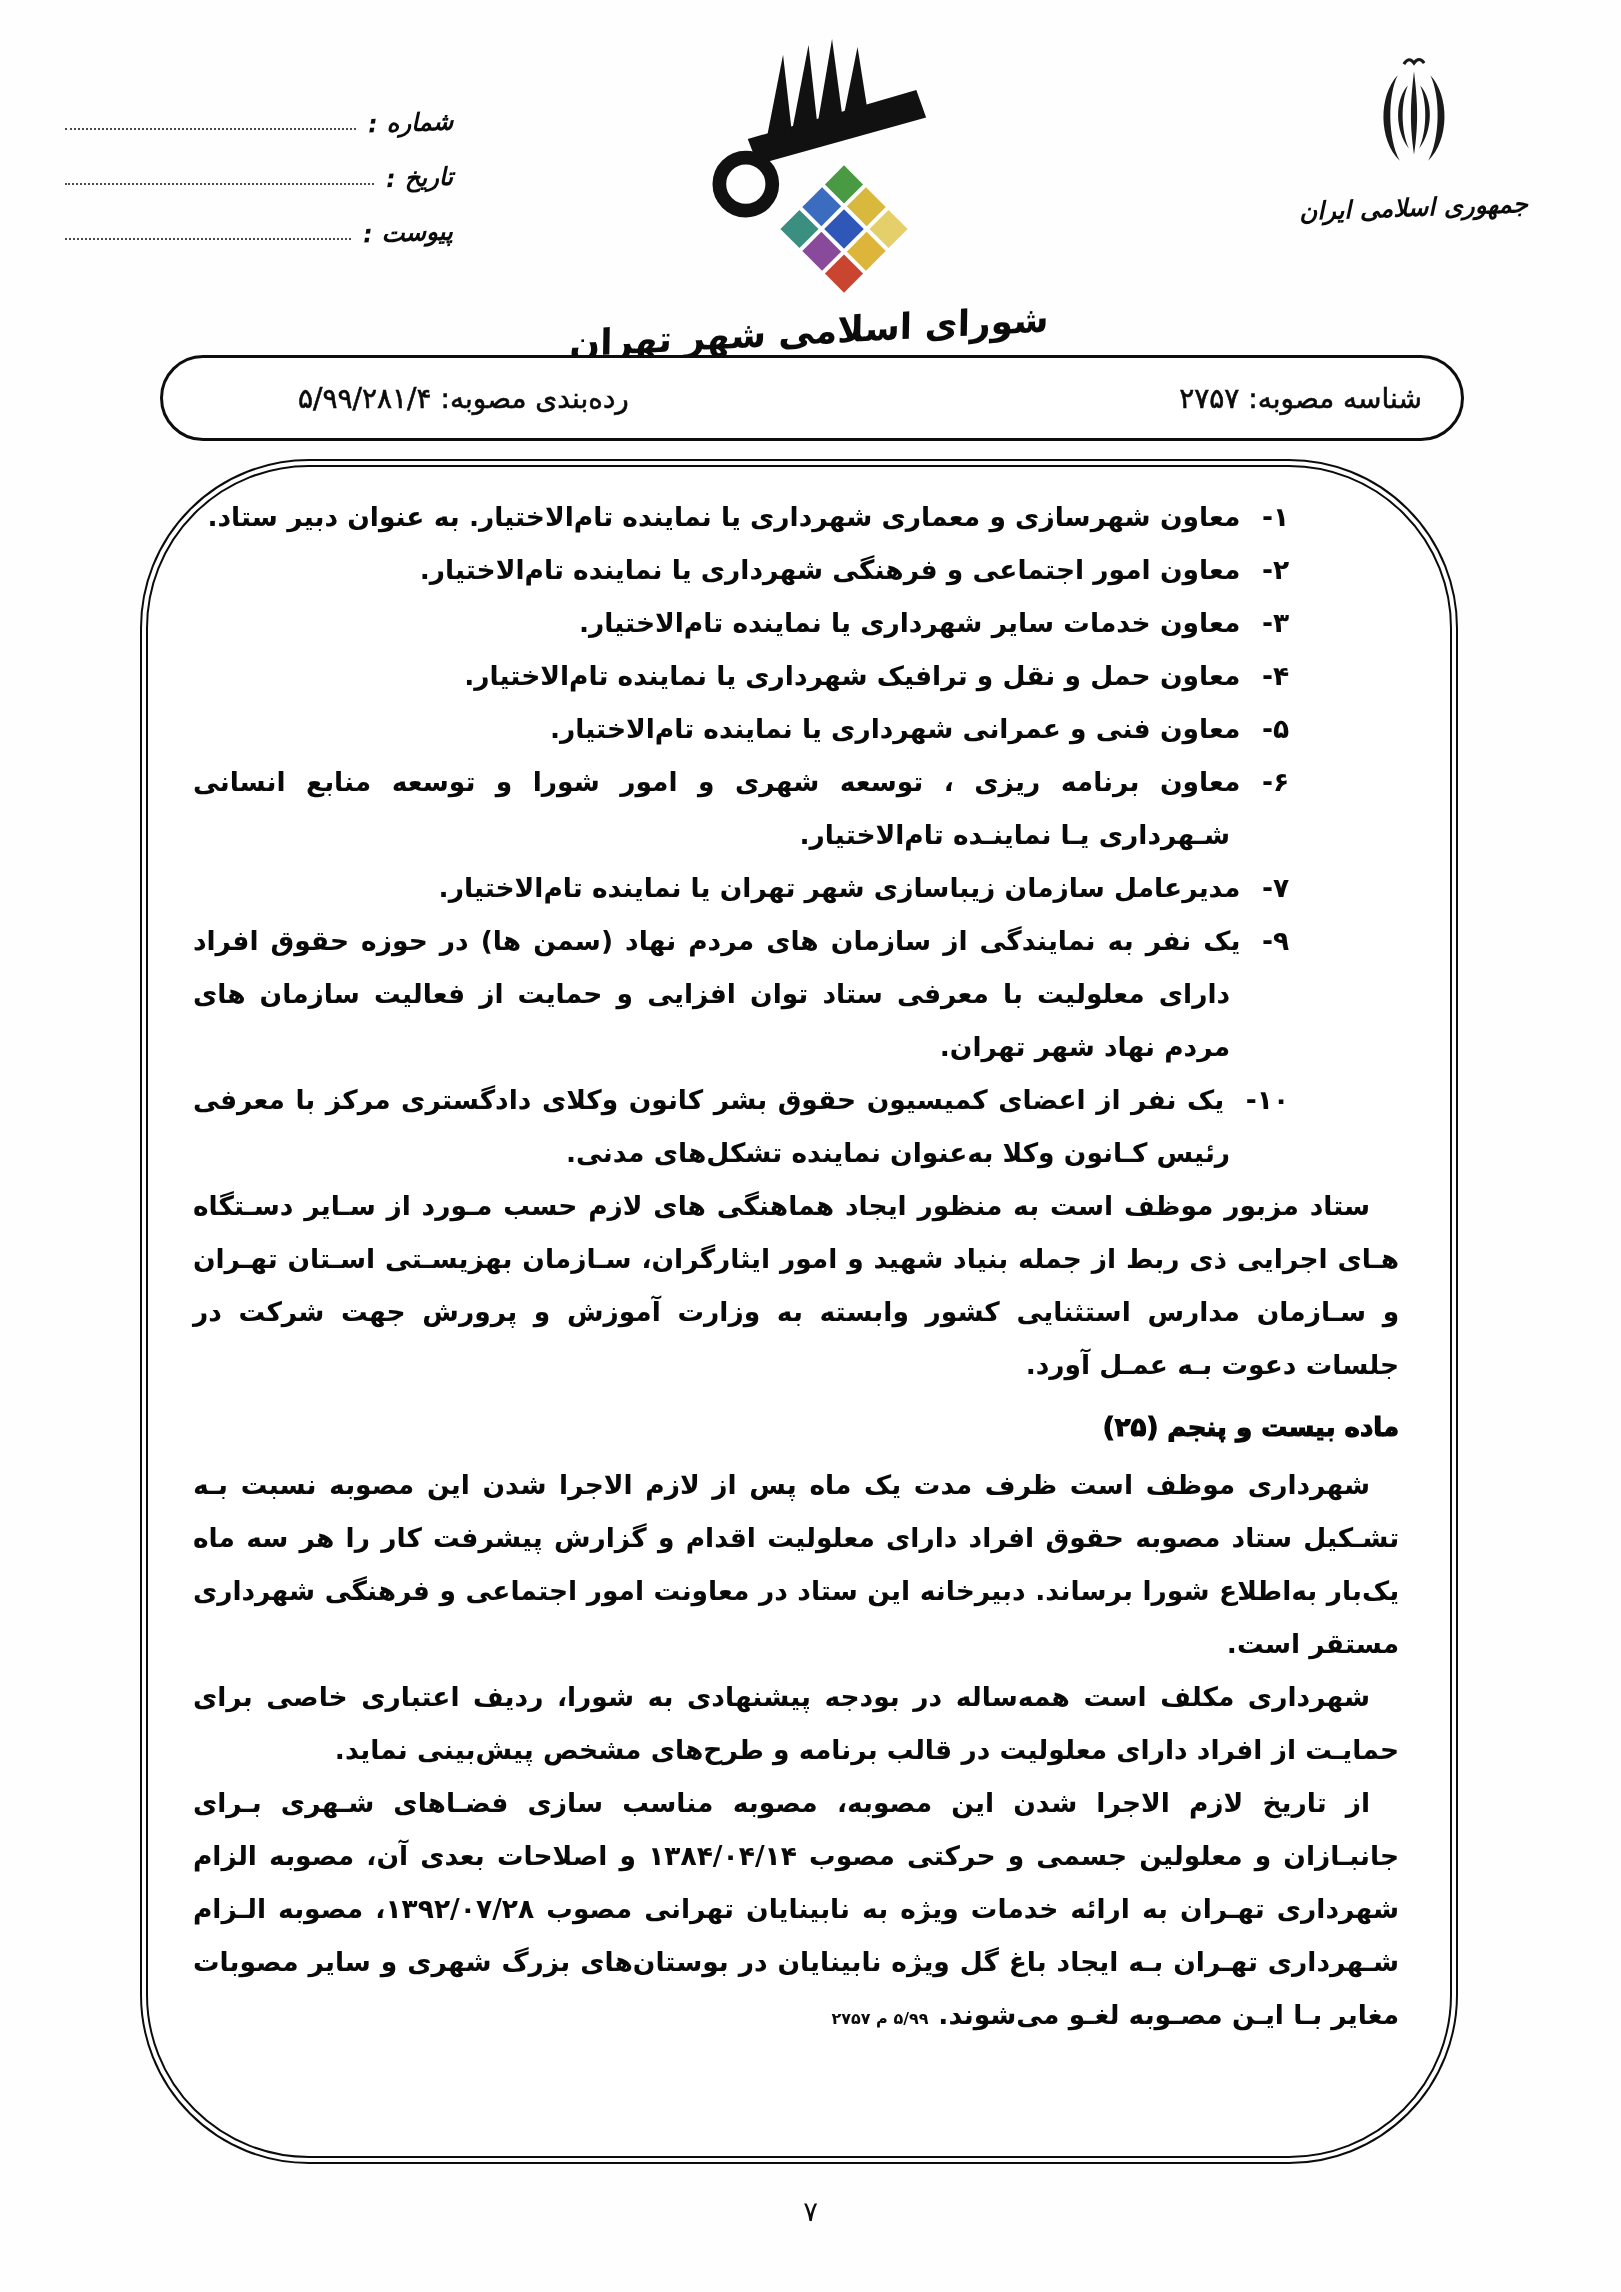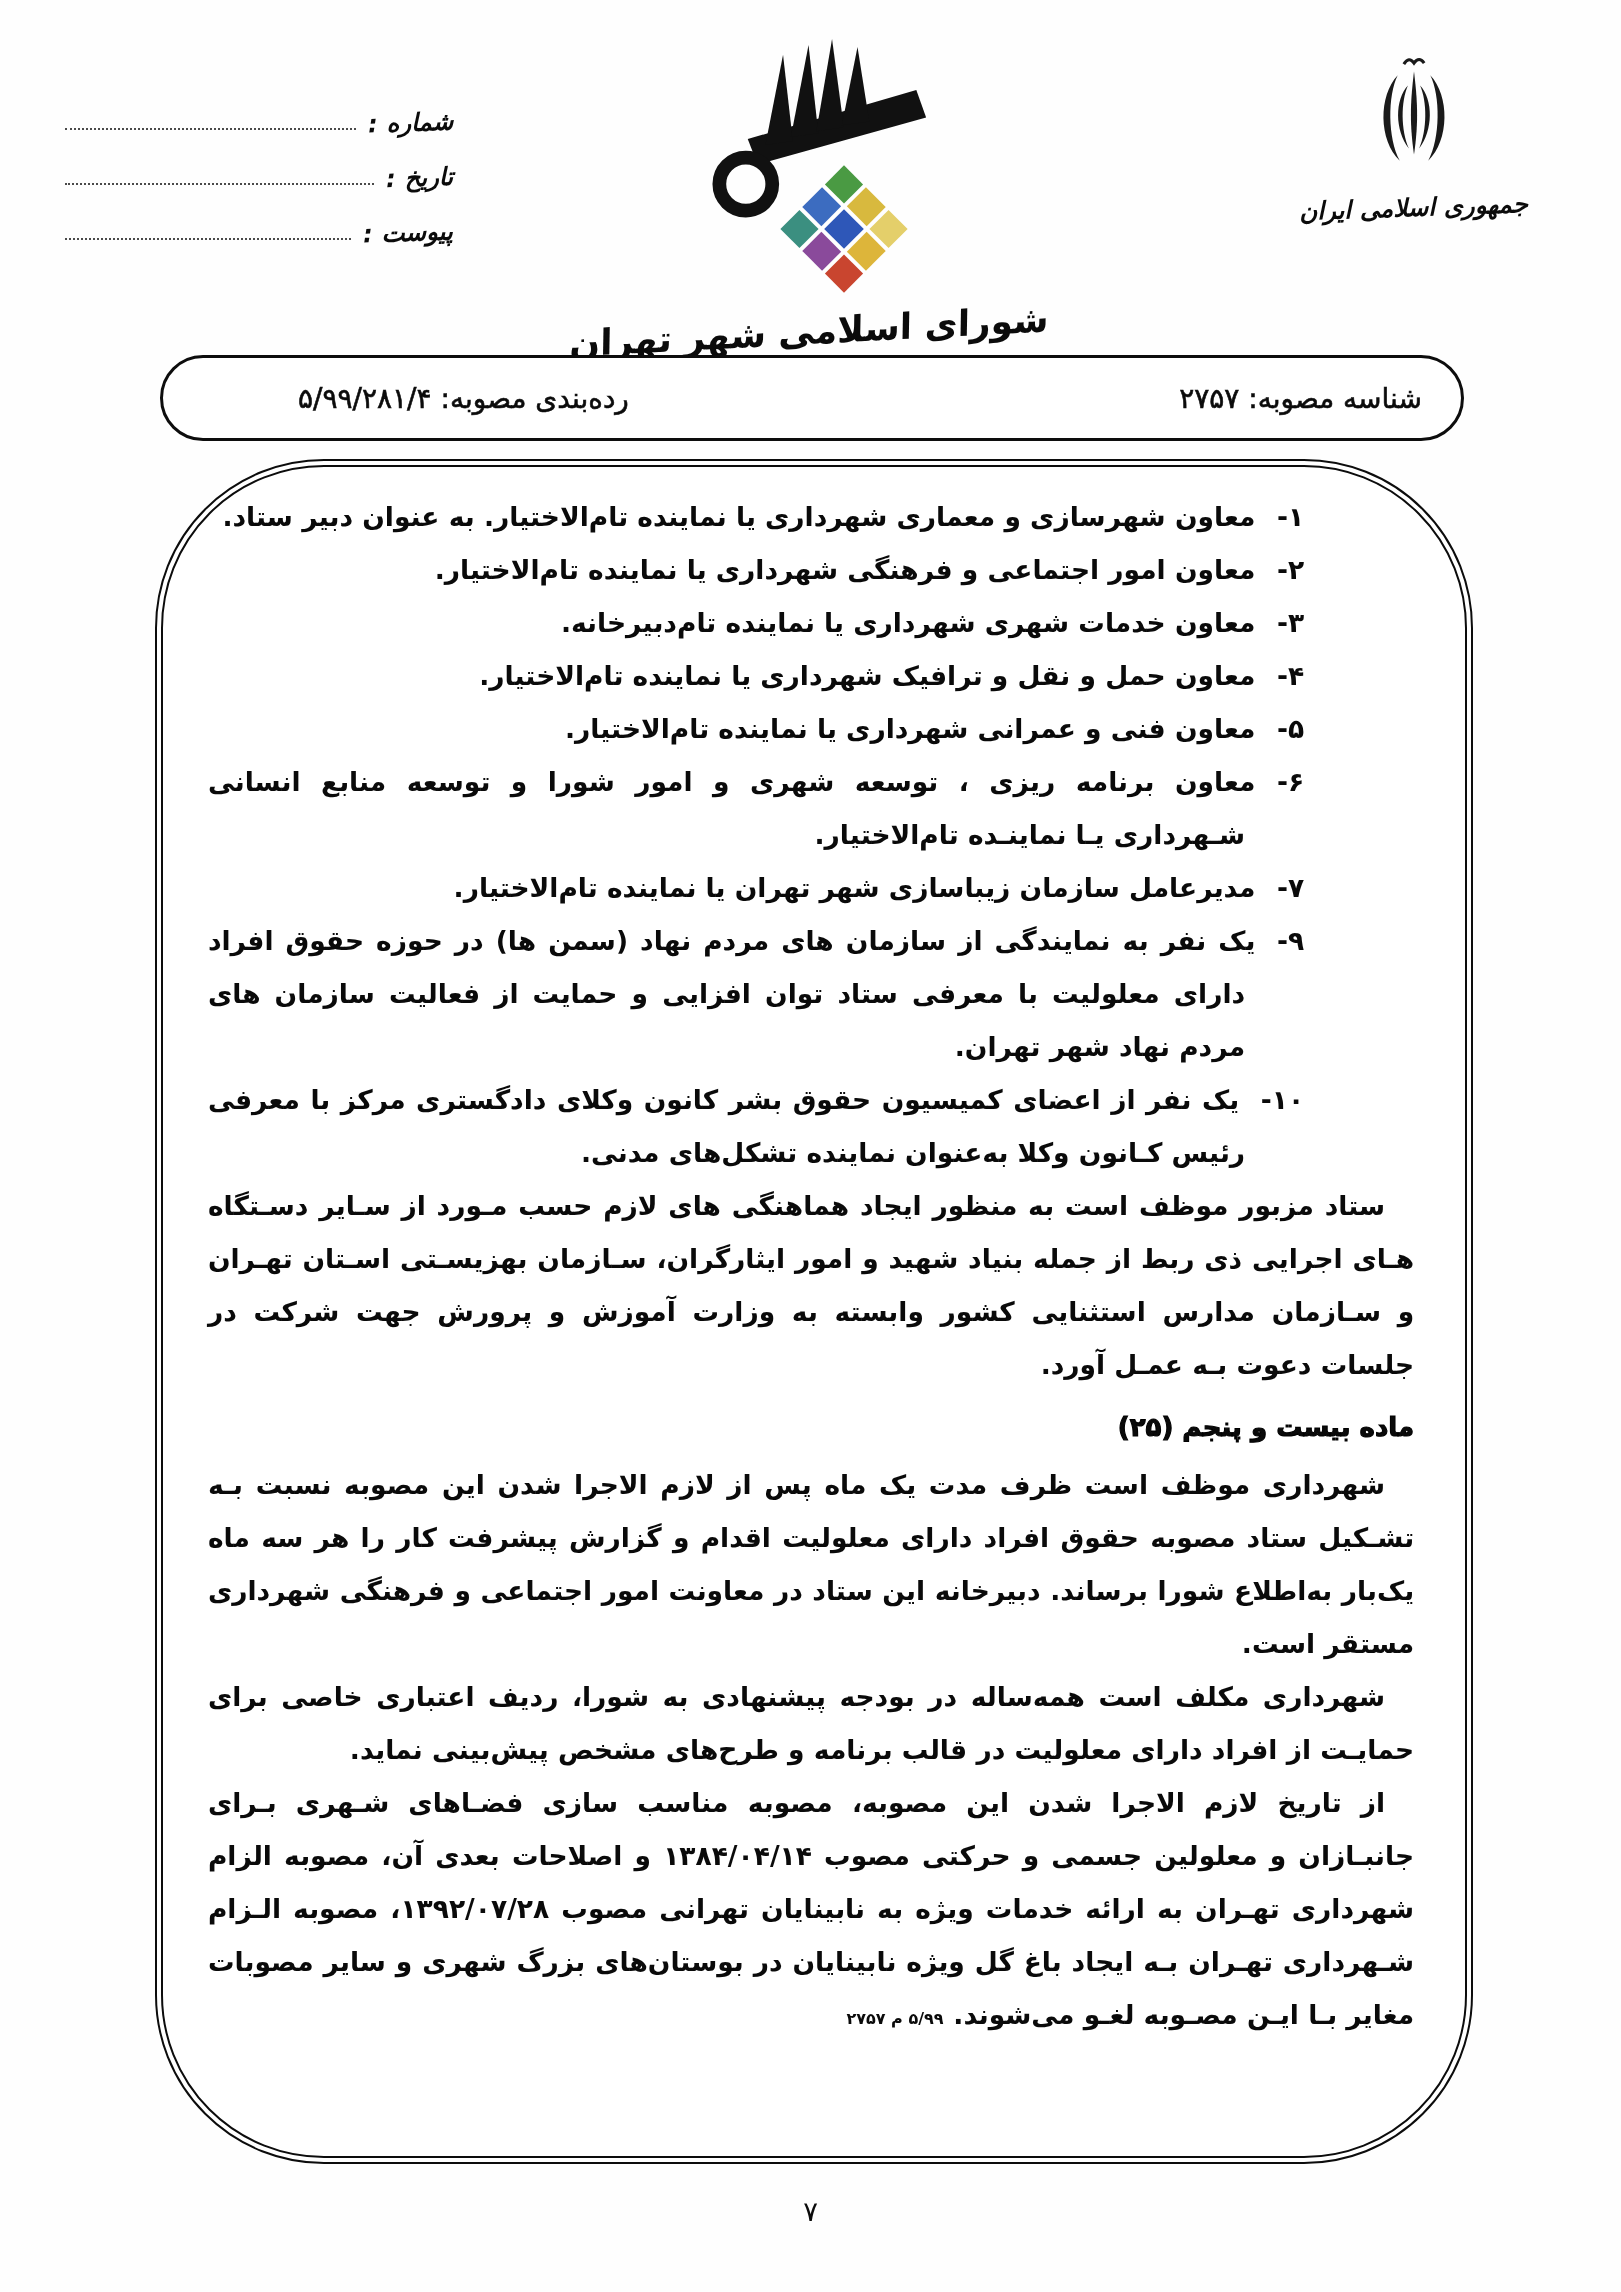--- a/index.html
+++ b/index.html
@@ -46,21 +46,21 @@
     border:3.4px solid #0d0d0d; border-radius:45px;
     display:flex; direction:rtl; justify-content:space-between; align-items:center;
     padding:0 39px 0 135px; background:#fff;
   }
   .header-bar span {
     font-size:28px; font-weight:normal; -webkit-text-stroke:0.6px #0d0d0d; white-space:nowrap;
   }
 
   
   .frame {
-    position:absolute; left:155px; top:459px; width:1318px; height:1705px;
+    position:absolute; left:140px; top:459px; width:1318px; height:1705px;
     border:2.9px solid #0c0c0c; border-radius:169px; background:#fff;
   }
   .frame-inner { position:absolute; inset:3.9px; border:2.5px solid #0c0c0c; border-radius:163px; }
 
   .content {
     position:absolute; top:23.5px; right:51px; left:45px; bottom:35px;
     direction:rtl; text-align:justify;
     font-size:26.5px; font-weight:bold; line-height:53px; color:#0a0a0a;
   }
   .li { padding-right:59px; text-indent:-59px; margin-right:110px; }
@@ -140,21 +140,21 @@
     <span>شناسه مصوبه: ۲۷۵۷</span>
     <span>رده‌بندی مصوبه: ۵/۹۹/۲۸۱/۴</span>
   </div>
 
   <div class="frame">
     <div class="frame-inner">
       <div class="content">
 
         <div class="li"><span class="num">۱-</span><span>معاون شهرسازی و معماری شهرداری یا نماینده تام‌الاختیار. به عنوان دبیر ستاد.</span></div>
         <div class="li"><span class="num">۲-</span><span>معاون امور اجتماعی و فرهنگی شهرداری یا نماینده تام‌الاختیار.</span></div>
-        <div class="li"><span class="num">۳-</span><span>معاون خدمات شهری شهرداری یا نماینده تام‌دبیرخانه.</span></div>
+        <div class="li"><span class="num">۳-</span><span>معاون خدمات سایر شهرداری یا نماینده تام‌الاختیار.</span></div>
         <div class="li"><span class="num">۴-</span><span>معاون حمل و نقل و ترافیک شهرداری یا نماینده تام‌الاختیار.</span></div>
         <div class="li"><span class="num">۵-</span><span>معاون فنی و عمرانی شهرداری یا نماینده تام‌الاختیار.</span></div>
         <div class="li"><span class="num">۶-</span><span>معاون برنامه ریزی ، توسعه شهری و امور شورا و توسعه منابع انسانی شـهرداری یـا نماینـده تام‌الاختیار.</span></div>
         <div class="li"><span class="num">۷-</span><span>مدیرعامل سازمان زیباسازی شهر تهران یا نماینده تام‌الاختیار.</span></div>
         <div class="li"><span class="num">۹-</span><span>یک نفر به نمایندگی از سازمان های مردم نهاد (سمن ها) در حوزه حقوق افراد دارای معلولیت با معرفی ستاد توان افزایی و حمایت از فعالیت سازمان های مردم نهاد شهر تهران.</span></div>
         <div class="li"><span class="num">۱۰-</span><span>یک نفر از اعضای کمیسیون حقوق بشر کانون وکلای دادگستری مرکز با معرفی رئیس کـانون وکلا به‌عنوان نماینده تشکل‌های مدنی.</span></div>
 
         <p class="para">ستاد مزبور موظف است به منظور ایجاد هماهنگی های لازم حسب مـورد از سـایر دسـتگاه هـای اجرایی ذی ربط از جمله  بنیاد شهید و امور ایثارگران، سـازمان  بهزیسـتی اسـتان تهـران و سـازمان مدارس استثنایی کشور وابسته به وزارت آموزش و پرورش جهت شرکت در جلسات دعوت بـه عمـل آورد.</p>
 
         <h2 class="article-heading">ماده بیست و پنجم (۲۵)</h2>

